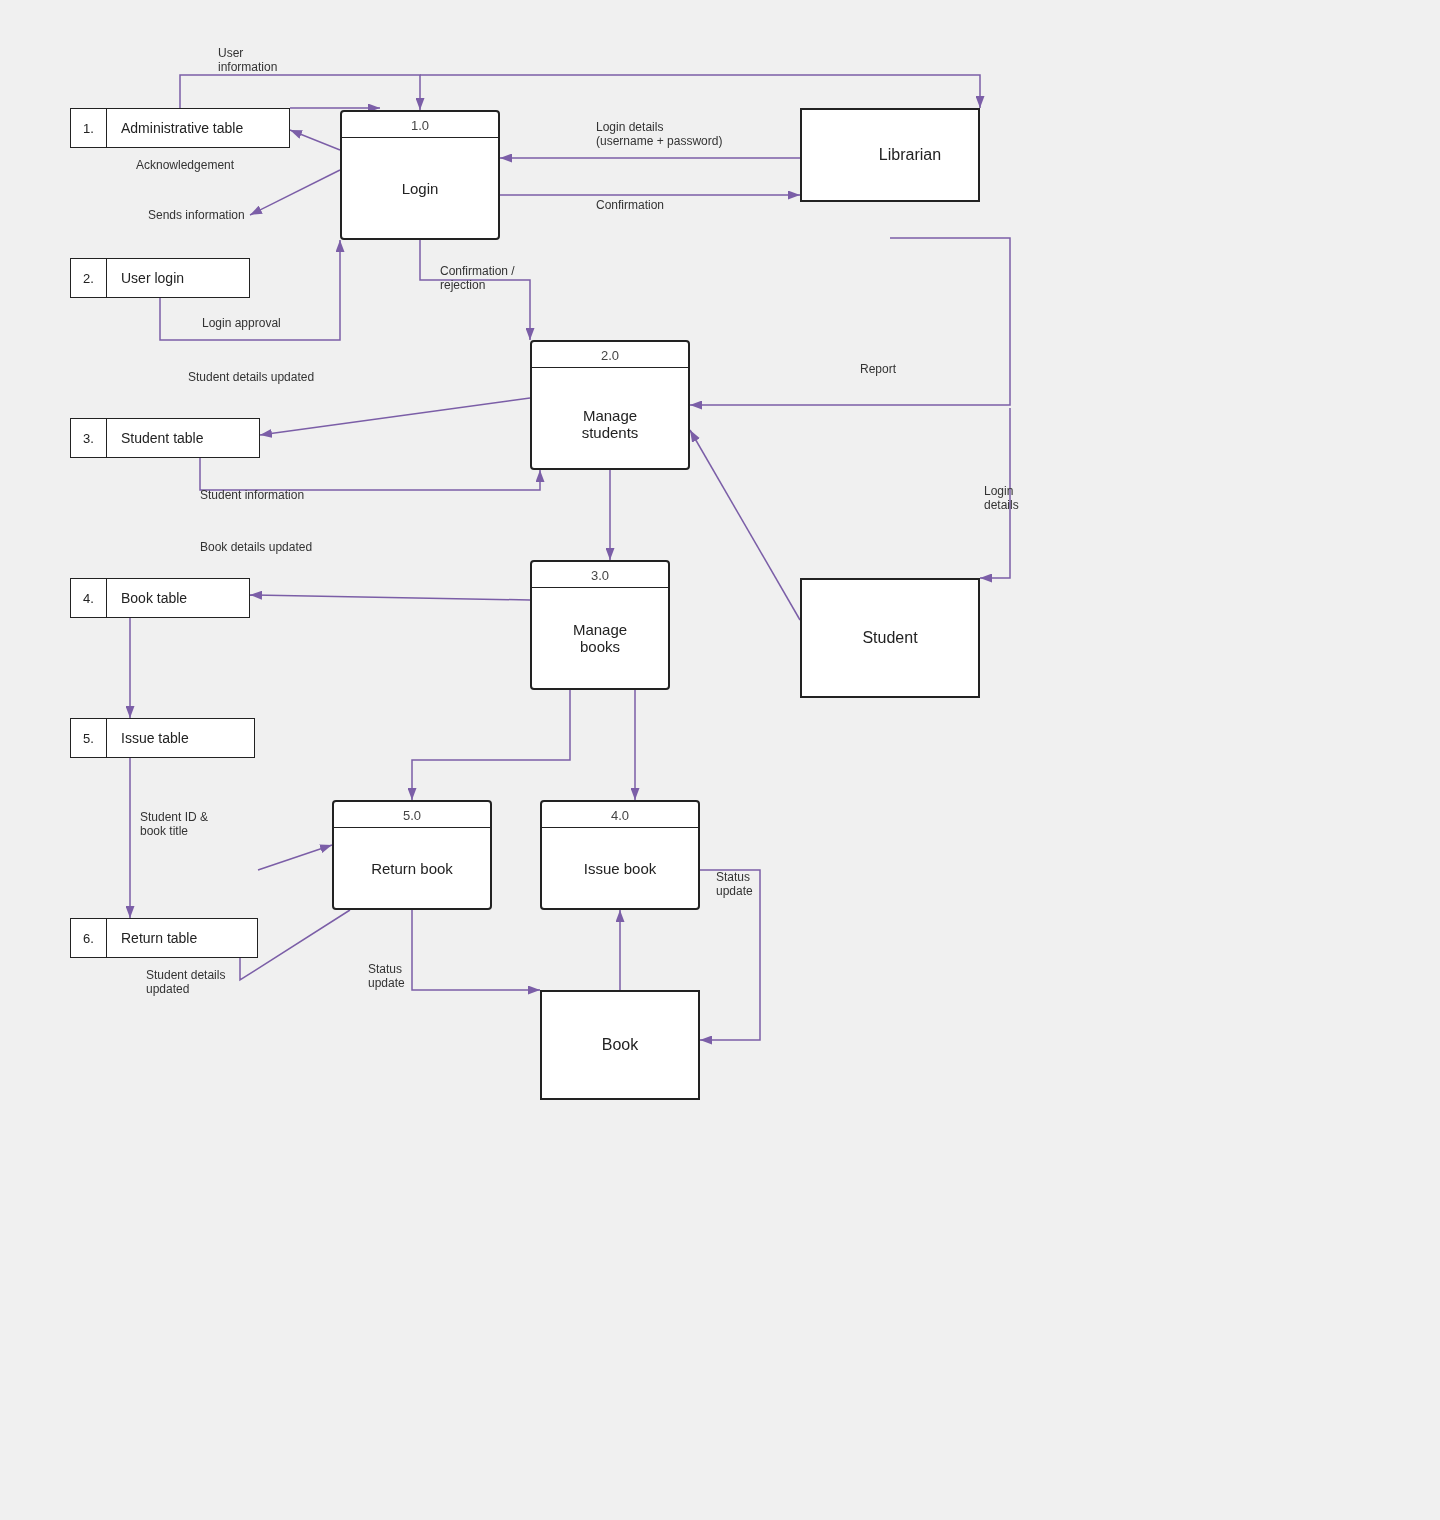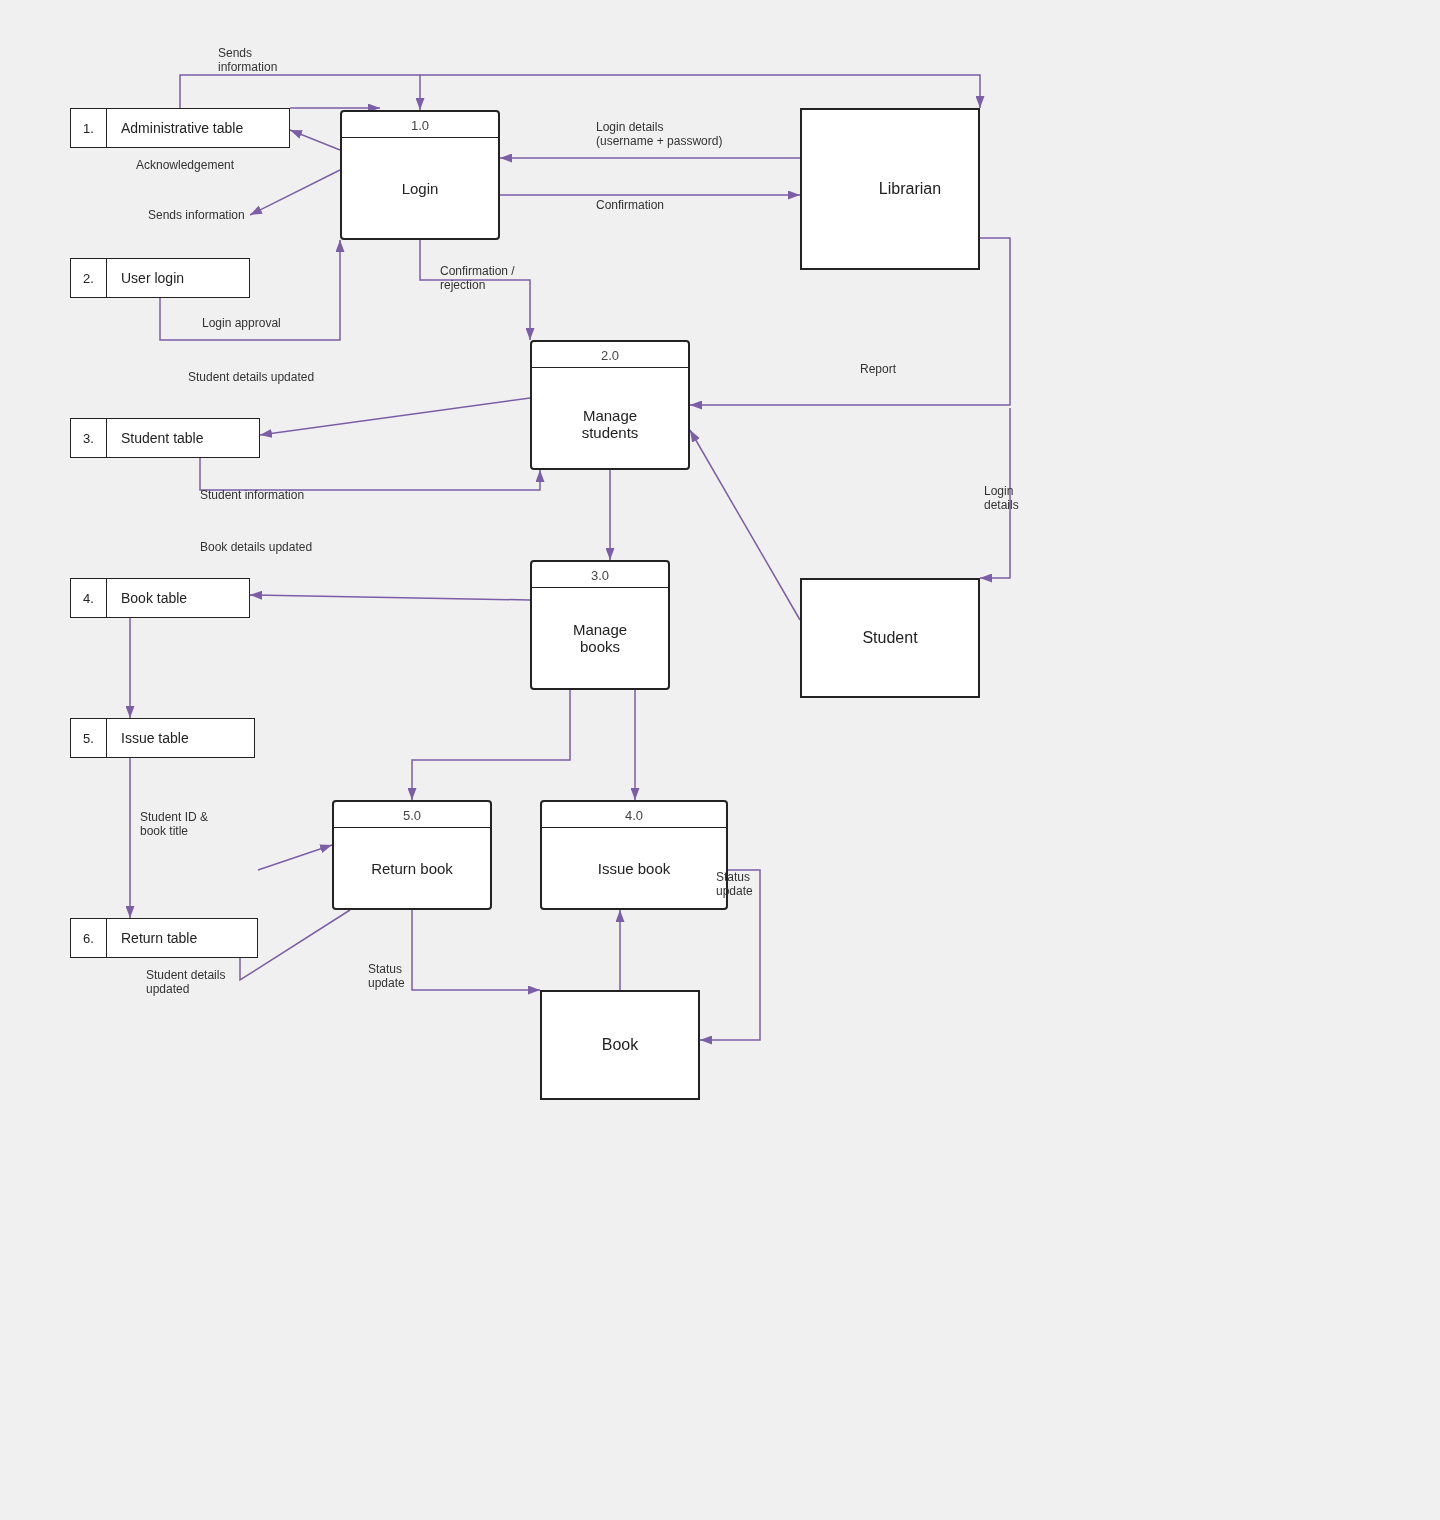--- a/index.html
+++ b/index.html
@@ -182,21 +182,21 @@
     <div class="label" style="white-space:pre-line;">Manage
 students</div>
   </div>
 
   <div class="process-box" style="left:530px;top:560px;width:140px;height:130px;align-items:center;">
     <div class="title-bar">3.0</div>
     <div class="label" style="white-space:pre-line;">Manage
 books</div>
   </div>
 
-  <div class="process-box" style="left:540px;top:800px;width:188px;height:110px;">
+  <div class="process-box" style="left:540px;top:800px;width:160px;height:110px;">
     <div class="title-bar">4.0</div>
     <div class="label">Issue book</div>
   </div>
 
   <div class="process-box" style="left:332px;top:800px;width:160px;height:110px;">
     <div class="title-bar">5.0</div>
     <div class="label">Return book</div>
   </div>
 
   <div class="store-box" style="left:70px;top:108px;width:220px;height:40px;">
@@ -222,33 +222,33 @@
   <div class="store-box" style="left:70px;top:718px;width:185px;height:40px;">
     <div class="num">5.</div>
     <div class="name">Issue table</div>
   </div>
 
   <div class="store-box" style="left:70px;top:918px;width:188px;height:40px;">
     <div class="num">6.</div>
     <div class="name">Return table</div>
   </div>
 
-  <div class="entity-box" style="left:800px;top:108px;width:180px;height:162px;padding-left:40px;">
+  <div class="entity-box" style="left:800px;top:108px;width:180px;height:94px;padding-left:40px;">
     <span>Librarian</span>
   </div>
 
   <div class="entity-box" style="left:800px;top:578px;width:180px;height:120px;">
     <span>Student</span>
   </div>
 
   <div class="entity-box" style="left:540px;top:990px;width:160px;height:110px;">
     <span>Book</span>
   </div>
 
-  <div class="arrow-label" style="left:218px;top:46px;white-space:pre-line;">Sends
+  <div class="arrow-label" style="left:218px;top:46px;white-space:pre-line;">User
 information</div>
   <div class="arrow-label" style="left:136px;top:158px;">Acknowledgement</div>
   <div class="arrow-label" style="left:148px;top:208px;">Sends information</div>
   <div class="arrow-label" style="left:162px;top:316px;margin-left:40px;">Login approval</div>
   <div class="arrow-label" style="left:188px;top:370px;">Student details updated</div>
   <div class="arrow-label" style="left:200px;top:488px;">Student information</div>
   <div class="arrow-label" style="left:200px;top:540px;">Book details updated</div>
   <div class="arrow-label" style="left:596px;top:120px;white-space:pre-line;">Login details
 (username + password)</div>
   <div class="arrow-label" style="left:596px;top:198px;">Confirmation</div>

